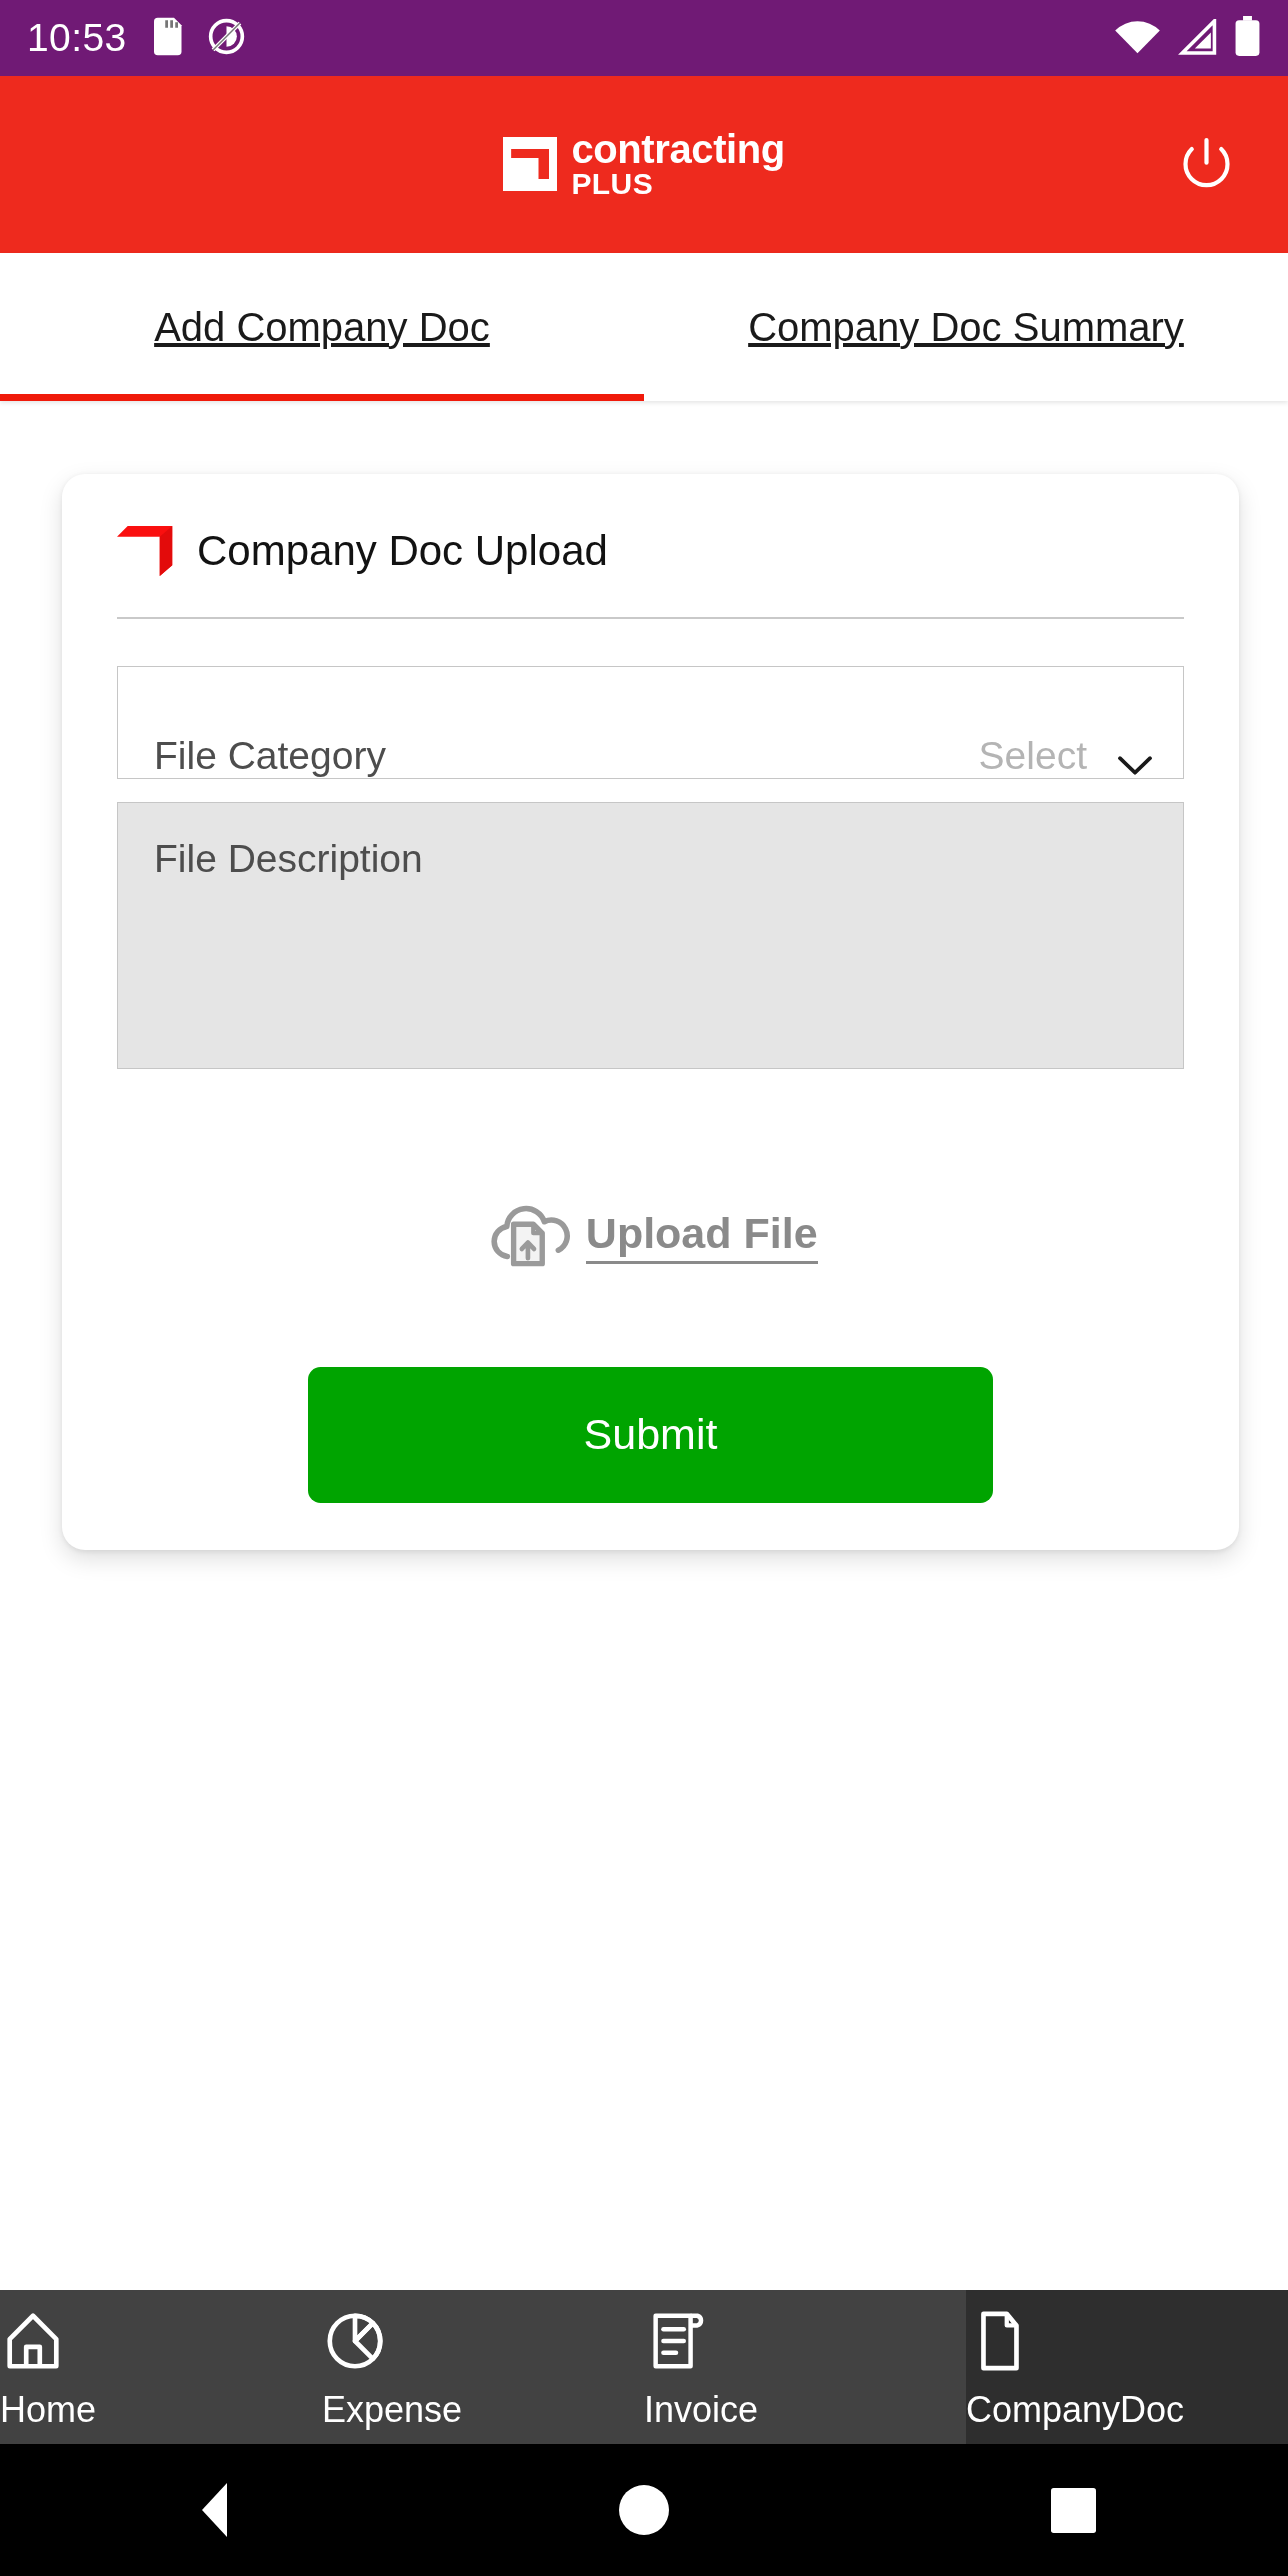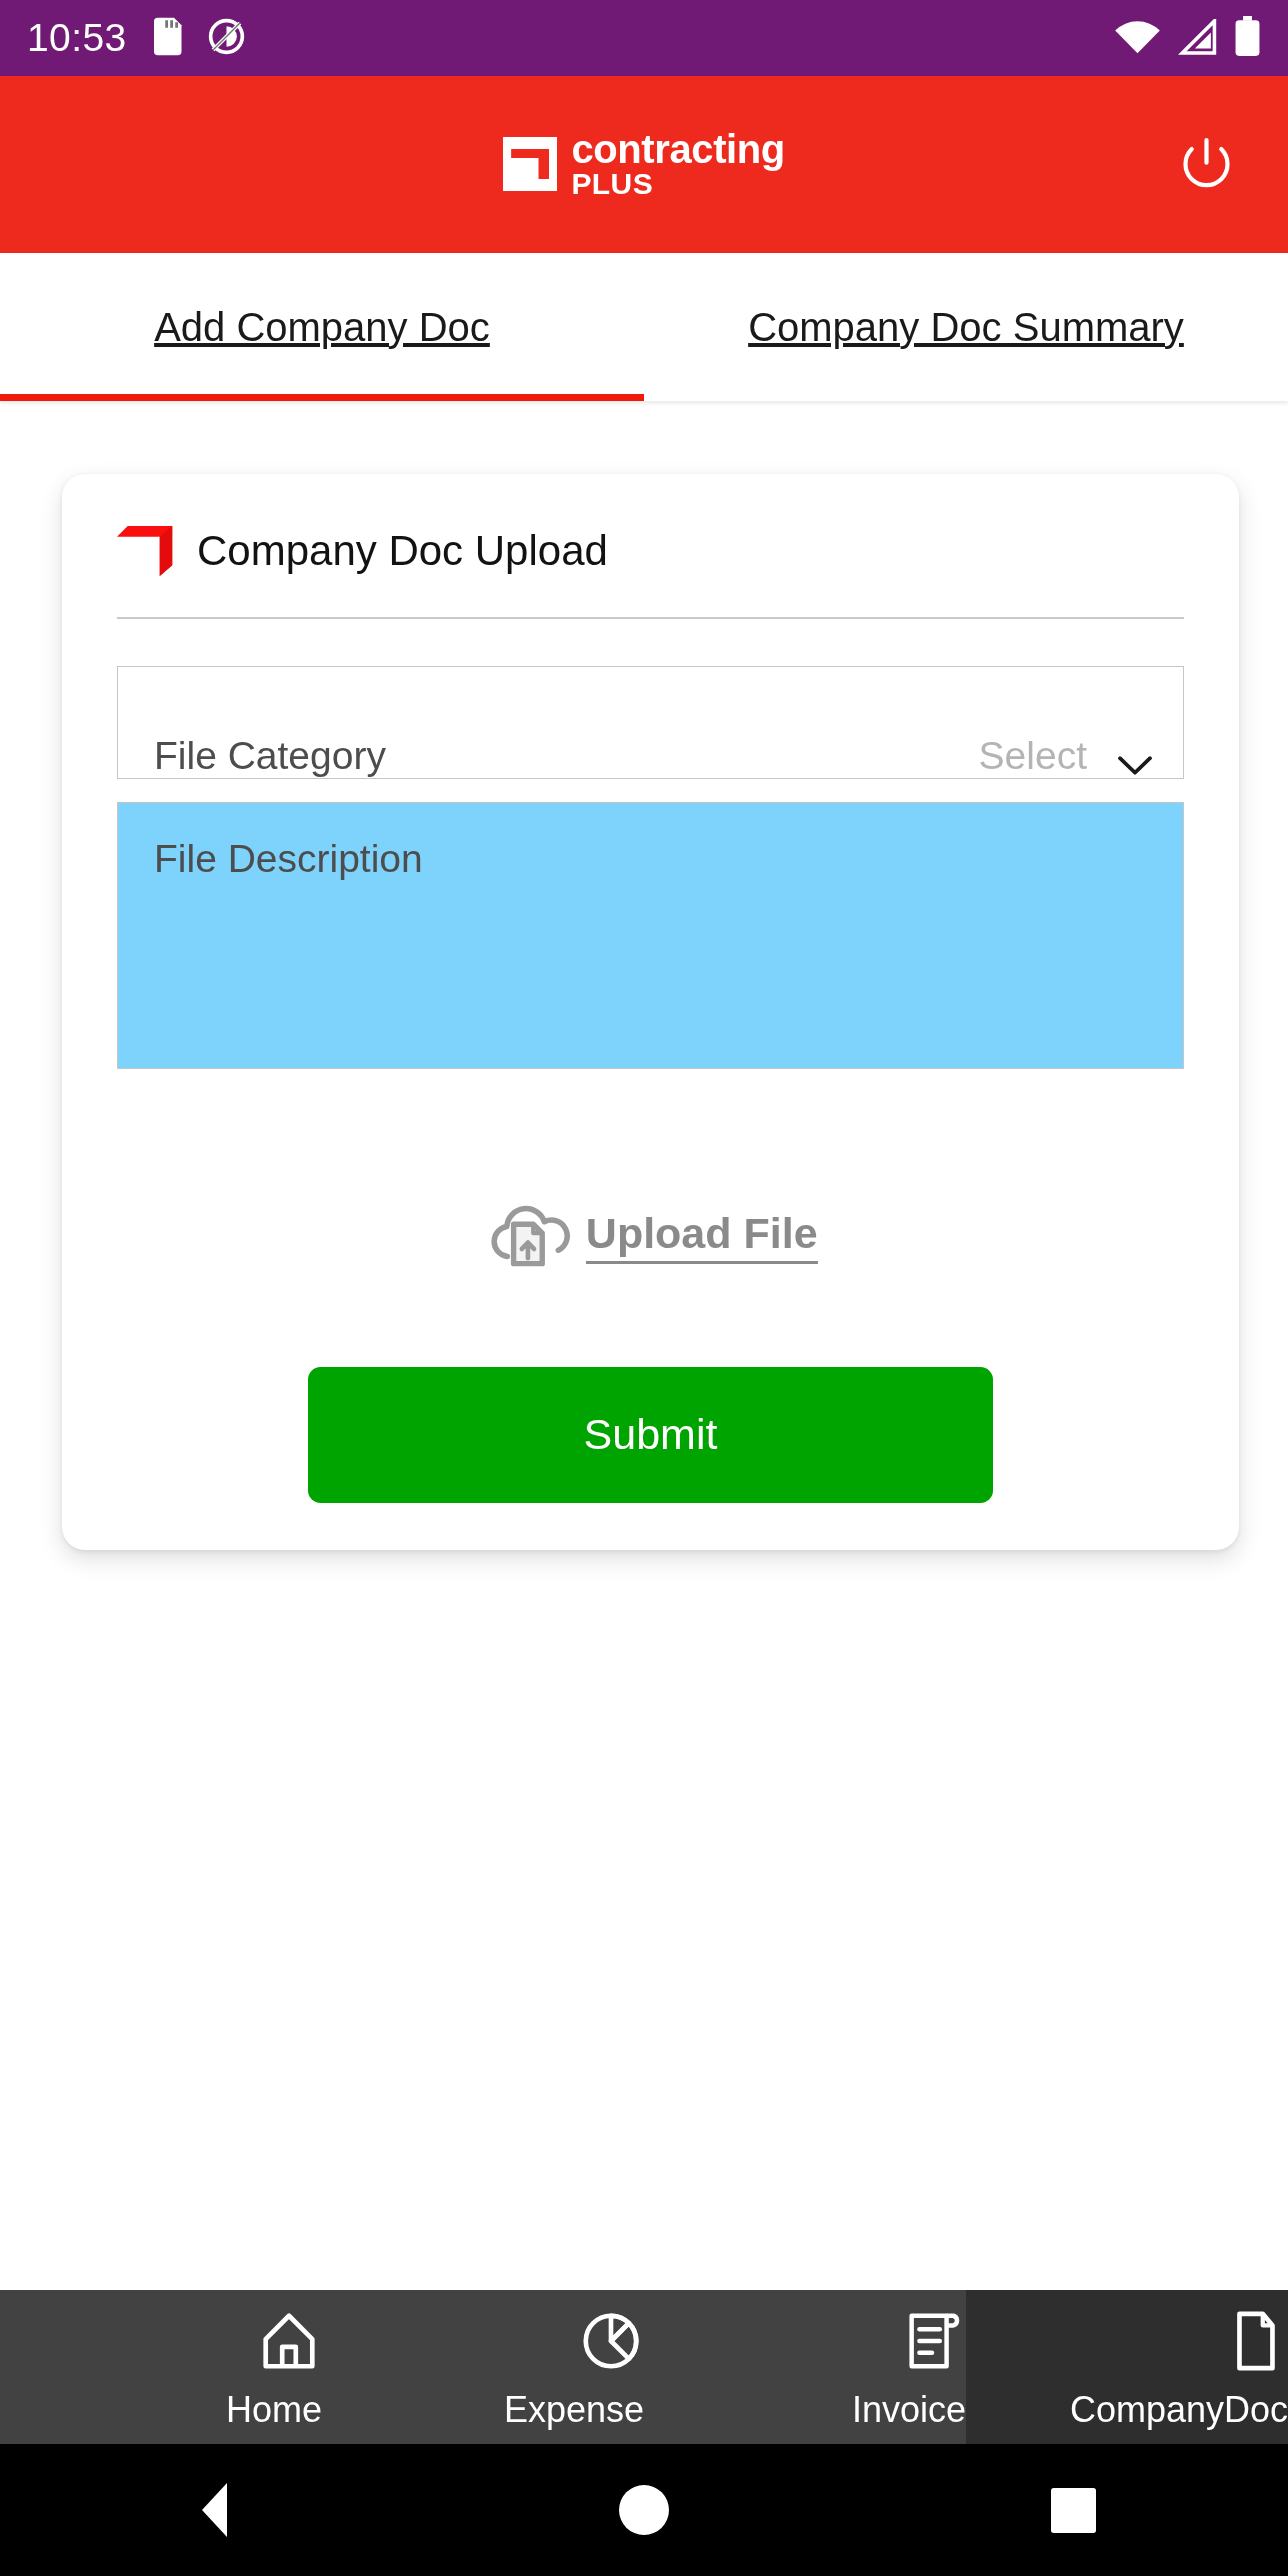--- a/index.html
+++ b/index.html
@@ -117,21 +117,21 @@
   .field-select-value {
     margin-left:auto; font-size:39px; color:#b4b4b4;
   }
   .chev { margin-left:30px; display:flex; align-items:center; }
 
   .field-textarea {
     margin:23px 55px 13px 55px;
     height:267px;
     border:1.8px solid #c6c6c6;
     padding:34px 36px;
-    background:#7dd3fc; cursor:text;
+    background:#e5e5e5; cursor:text;
   }
   .field-textarea-placeholder { font-size:39px; color:#4d4d4d; }
 
   .upload-row {
     margin-top:132px;
     display:flex; align-items:center; justify-content:center;
     gap:5.4px; cursor:pointer;
   }
   .upload-text {
     font-size:43px; font-weight:bold; color:#8a8a8a;
@@ -149,21 +149,21 @@
   }
 
   
   .bottom-nav {
     height:154px; background:#424242;
     display:flex; flex:0 0 auto;
   }
   .nav-item {
     flex:1 1 25%;
     display:flex; flex-direction:column;
-    align-items:flex-end; justify-content:center;
+    align-items:flex-start; justify-content:center;
     gap:12.5px; cursor:pointer;
     padding-top:5px;
   }
   .nav-item.active { background:#2e2e2e; }
   .nav-label { color:#ffffff; font-size:36px; }
 
   
   .android-nav {
     height:132px; background:#000000;
     display:flex; align-items:center; justify-content:space-around;

